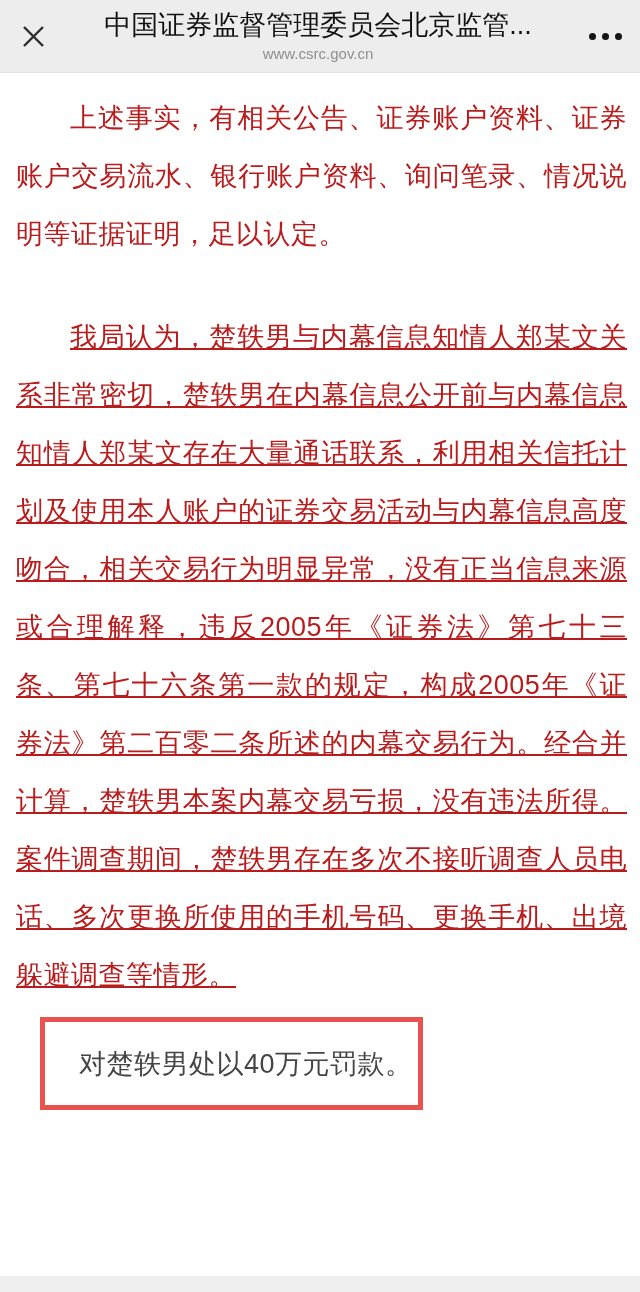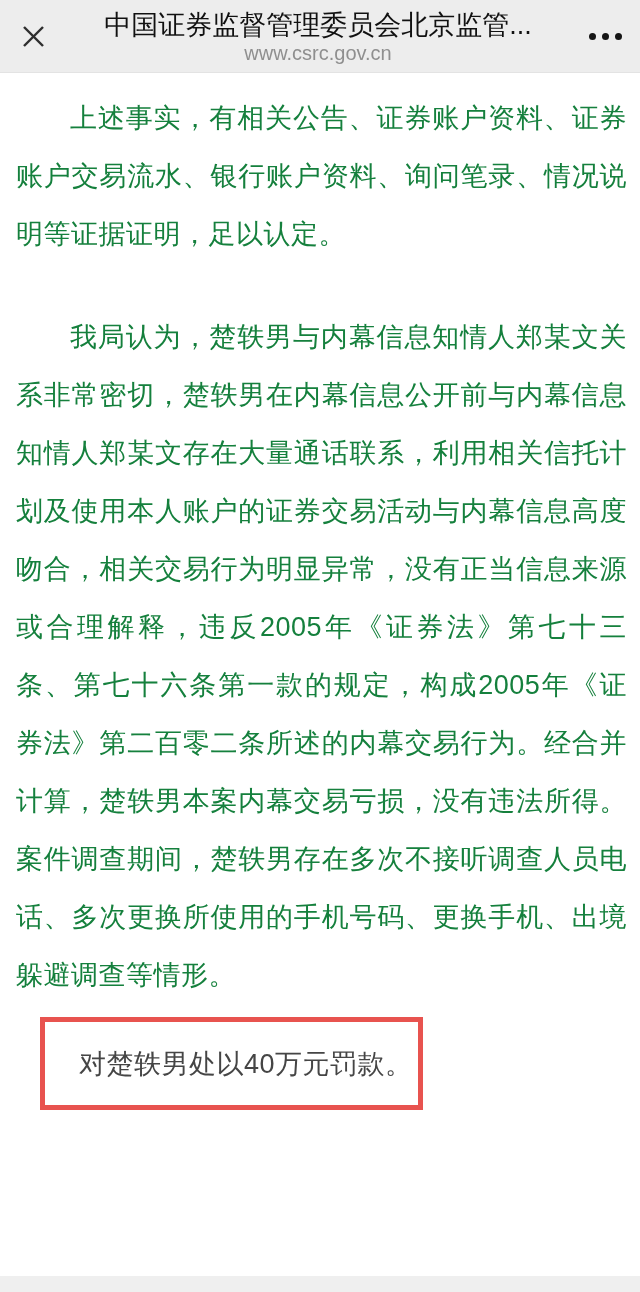--- a/index.html
+++ b/index.html
@@ -42,21 +42,21 @@
   .page-title {
     font-size: 27px;
     line-height: 33px;
     color: #111111;
     font-weight: 400;
     white-space: nowrap;
     overflow: hidden;
     max-width: 470px;
   }
   .page-url {
-    font-size: 20px;
+    font-size: 15px;
     line-height: 19px;
     color: #8f8f8f;
     margin-top: 2px;
   }
   .menu-btn {
     width: 70px;
     flex: 0 0 auto;
     display: flex;
     justify-content: center;
     align-items: center;
@@ -70,27 +70,28 @@
     background: #151515;
   }
 
   
   .content {
     padding: 16px 13px 0 16px;
   }
   .para {
     font-size: 27px;
     line-height: 58px;
-    color: #15803d;
+    color: #b91c1c;
     text-align: justify;
     text-indent: 2em;
     letter-spacing: 0.5px;
   }
   .para + .para {
     margin-top: 45px;
+    text-decoration: underline;
   }
 
   
   .penalty-box {
     margin-top: 13px;
     margin-left: 24px;
     width: 383px;
     height: 93px;
     border: 5px solid #e8534f;
     background: #ffffff;

